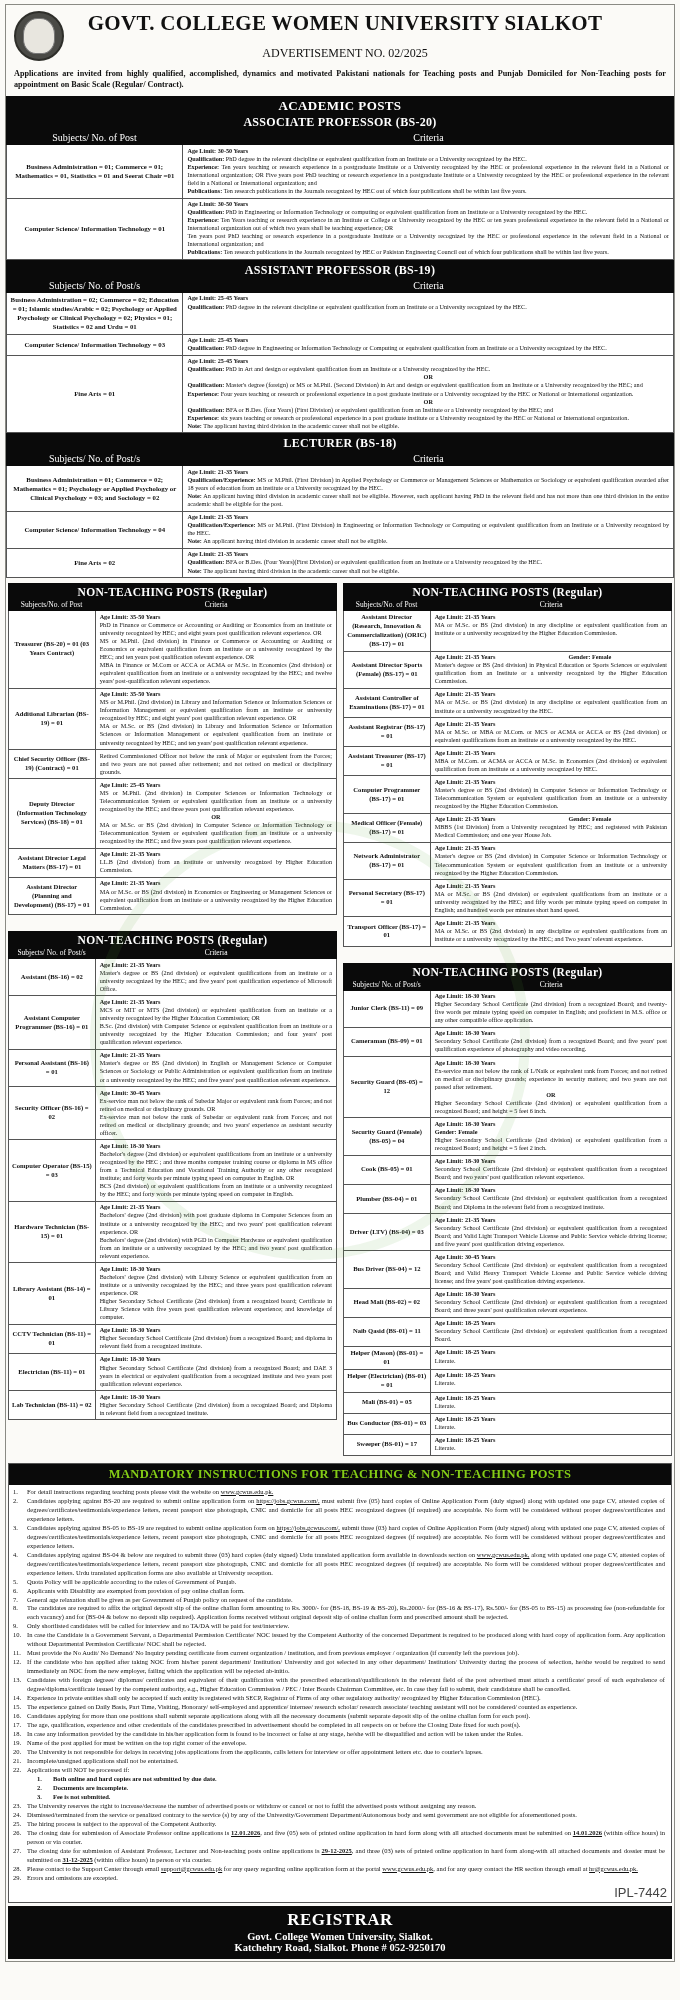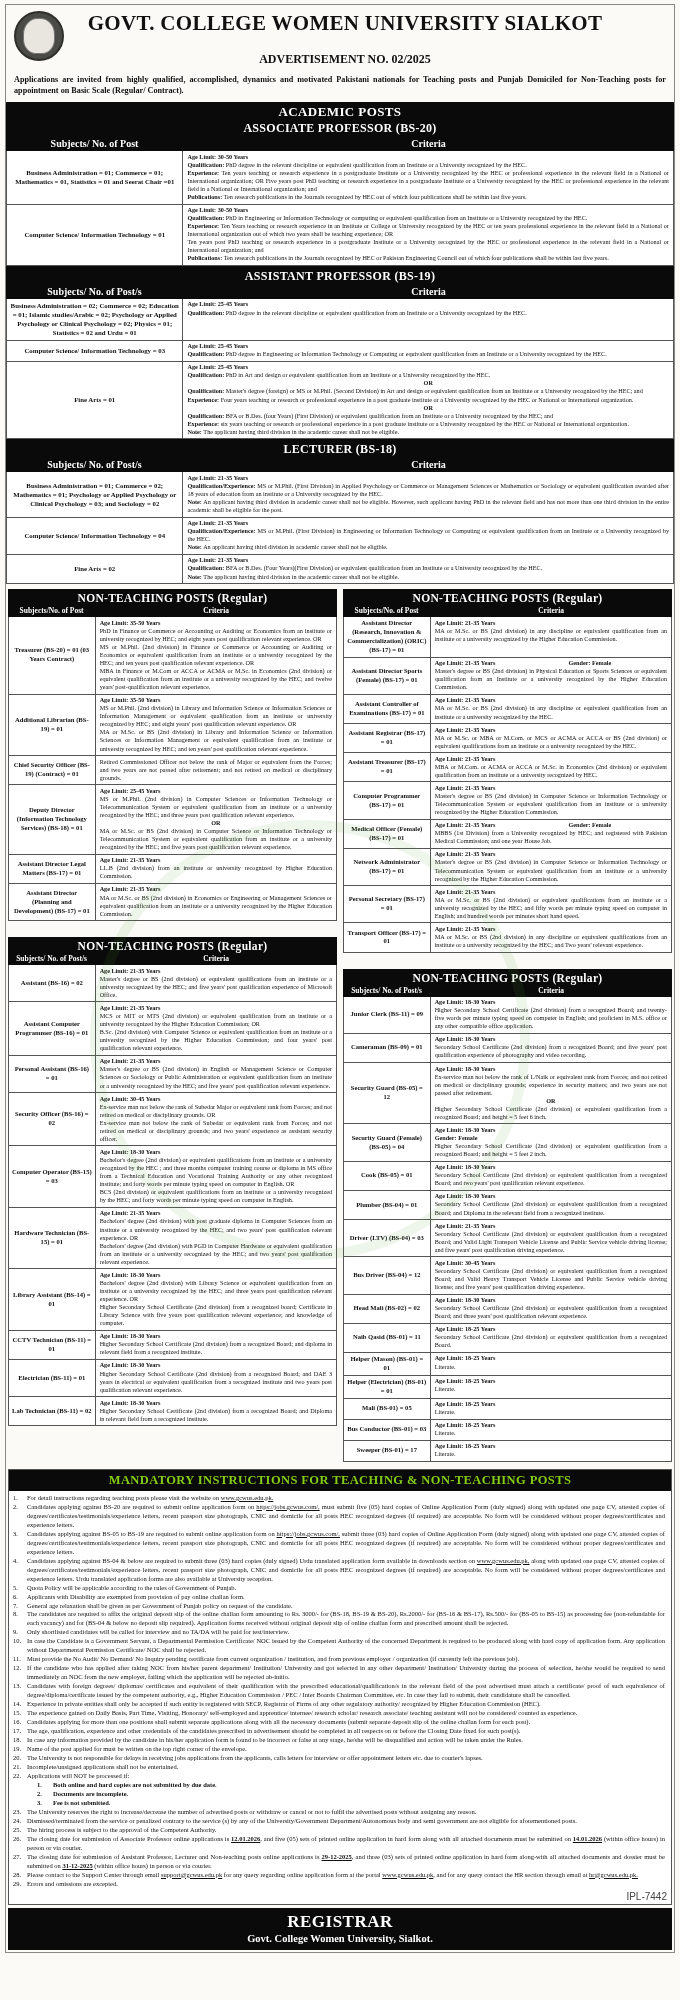--- a/index.html
+++ b/index.html
@@ -4,27 +4,27 @@
 <style>
   html,body{margin:0;padding:0;background:#e9e7e2;}
   .page{width:680px;min-height:2000px;margin:0 auto;background:#fbfaf7;font-family:"Liberation Serif","DejaVu Serif",serif;color:#111;position:relative;box-sizing:border-box;padding:4px 5px;}
   .frame{border:1px solid #8a8a84;}
   
   .hdr{display:flex;align-items:flex-start;padding:6px 8px 2px;}
   .logo{width:46px;height:46px;border-radius:50%;background:#4a4a46;display:flex;align-items:center;justify-content:center;flex:0 0 auto;border:2px solid #2e2e2a;}
   .logo-inner{width:30px;height:34px;background:#e8e6df;border-radius:45% 45% 40% 40%;border:1px solid #777;display:flex;align-items:center;justify-content:center;font-size:9px;color:#555;}
   .hdr-text{flex:1;text-align:center;padding-right:40px;}
   .uni-title{font-size:21px;font-weight:bold;letter-spacing:.3px;}
-  .adv-no{font-size:12px;font-weight:bold;margin-top:16px;}
+  .adv-no{font-size:12px;font-weight:normal;margin-top:10px;}
   .intro{font-size:8.2px;font-weight:bold;padding:5px 8px 6px;line-height:1.35;text-align:justify;}
   
   .bar{background:#0a0a0a;color:#fff;text-align:center;padding:2px 0 0;}
   .bar-super{font-size:13px;font-weight:bold;letter-spacing:.4px;}
   .bar-title{font-size:12px;font-weight:bold;letter-spacing:.3px;padding:1px 0;}
-  .bar-cols{display:flex;font-weight:bold;padding:1px 0 2px;}
+  .bar-cols{display:flex;font-weight:normal;padding:1px 0 2px;}
   .bar-cols .bc1{width:26.5%;font-size:10px;}
   .bar-cols .bc2{flex:1;font-size:10px;}
   .nt .bar-title{font-size:11.5px;}
   .nt .bar-cols .bc1{font-size:7.5px;}
   .nt .bar-cols .bc2{font-size:7.5px;}
   .ptable{border:1px solid #555;border-top:none;background:#fff;}
   .prow{display:flex;border-top:1px solid #555;}
   .prow:first-child{border-top:none;}
   .pcell{width:26.5%;border-right:1px solid #555;font-weight:bold;font-size:6.8px;text-align:center;display:flex;align-items:center;justify-content:center;padding:2px 3px;box-sizing:border-box;line-height:1.35;}
   .ccell{flex:1;padding:1.5px 4px 2.5px;box-sizing:border-box;}
@@ -41,21 +41,21 @@
   .instr-box{margin:2px 2px 0;border:1px solid #555;background:#fff;}
   .instr-bar{background:#0a0a0a;color:#84cc16;text-align:center;font-weight:bold;font-size:12.5px;padding:3px 0;letter-spacing:.4px;}
   .instr-list{padding:3px 6px 1px 4px;}
   .instr-item{display:flex;font-size:6.5px;line-height:1.38;}
   .instr-num{width:14px;flex:0 0 auto;}
   .instr-text{flex:1;text-align:justify;}
   .instr-sub{display:flex;font-size:6.5px;line-height:1.38;padding-left:24px;font-weight:bold;}
   .instr-sub .instr-num{width:16px;}
   .u{text-decoration:underline;}
   .bu{font-weight:bold;text-decoration:underline;}
-  .ipl{ text-align:right;font-size:10px;color:#444;padding:1px 4px 2px;font-family:"Liberation Sans",sans-serif;}
+  .ipl{ text-align:right;font-size:13px;color:#444;padding:1px 4px 2px;font-family:"Liberation Sans",sans-serif;}
   
   .footer{background:#0a0a0a;color:#fff;text-align:center;margin:3px 2px 2px;padding:4px 0 6px;}
   .footer .reg{font-size:17px;font-weight:bold;letter-spacing:.5px;}
   .footer .f1{font-size:10.5px;font-weight:bold;margin-top:1px;}
   .footer .f2{font-size:10.5px;font-weight:bold;}
   .wm{position:absolute;left:90px;top:820px;width:420px;height:420px;border:10px solid rgba(90,170,60,.10);border-radius:50%;transform:rotate(-18deg);pointer-events:none;}
 </style>
 </head>
 <body>
 
@@ -768,16 +768,17 @@
             <span class="instr-num">29.</span>
             <span class="instr-text"><span>Errors and omissions are excepted.</span></span>
           </div>
         </div>
       <div class="ipl">IPL-7442</div>
     </div>
 
     <div class="footer">
       <div class="reg">REGISTRAR</div>
       <div class="f1">Govt. College Women University, Sialkot.</div>
+      <div class="f2">Katchehry Road, Sialkot. Phone # 052-9250170</div>
     </div>
 
   </div>
 </div>
 
 </body></html>

